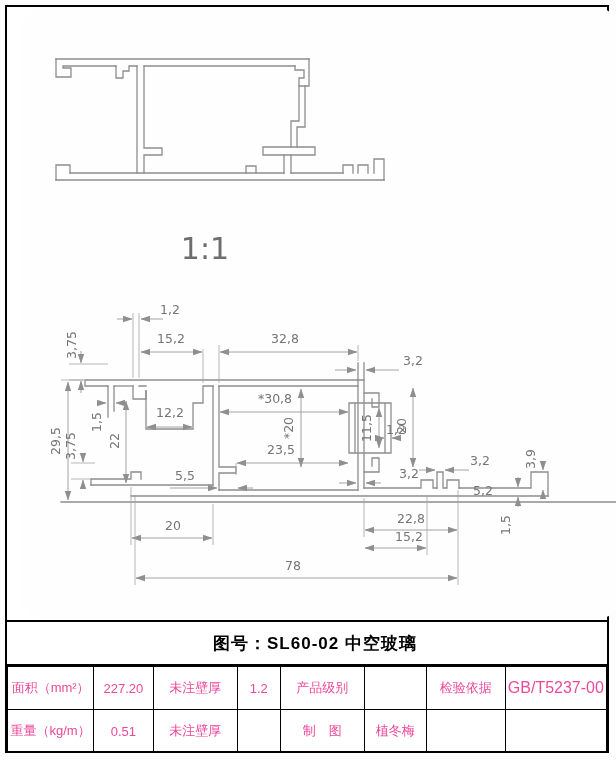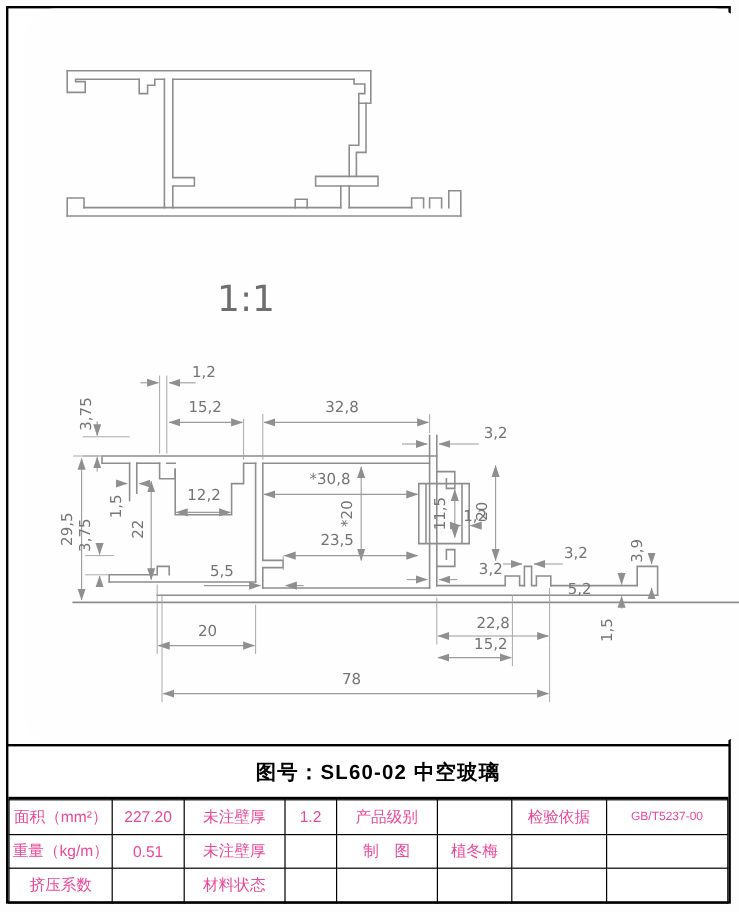--- a/index.html
+++ b/index.html
@@ -12,21 +12,21 @@
   svg .prof{stroke:#8d8d8d;stroke-width:1.3;fill:none;stroke-linejoin:miter;stroke-linecap:square;}
   svg .dline{stroke:#9a9a9a;stroke-width:0.9;fill:none;}
   svg .ext{stroke:#a5a5a5;stroke-width:0.8;fill:none;}
   .titleblock{position:absolute;left:5px;top:620px;width:604px;height:133px;
               border:2px solid #000;box-sizing:border-box;background:#fff;}
   .titlerow{height:44px;line-height:44px;border-bottom:2px solid #000;box-sizing:border-box;
             font-size:17px;font-weight:bold;color:#000;padding-left:16px;letter-spacing:1px;text-align:center;}
   table.spec{width:100%;height:87px;border-collapse:collapse;table-layout:fixed;}
   table.spec td{border:1.5px solid #000;font-size:13px;color:#ec4899;text-align:center;
                 padding:0 2px;white-space:nowrap;overflow:hidden;height:21px;}
-  table.spec td.small{font-size:10px;margin-left:34px;}
+  table.spec td.small{font-size:16px;margin-left:34px;}
 </style>
 </head>
 <body>
 
 <div class="page">
   <div class="frame"></div>
 
   <div class="drawarea">
 
     <svg width="600" height="270" viewBox="7 0 600 270" style="position:absolute;left:0;top:0;">
@@ -222,26 +222,16 @@
       <tr>
         <td>重量（kg/m）</td>
         <td>0.51</td>
         <td>未注壁厚</td>
         <td></td>
         <td>制　图</td>
         <td>植冬梅</td>
         <td></td>
         <td></td>
       </tr>
-      <tr>
-        <td>挤压系数</td>
-        <td></td>
-        <td>材料状态</td>
-        <td></td>
-        <td></td>
-        <td></td>
-        <td></td>
-        <td></td>
-      </tr>
     </tbody>
       </table>
   </div>
 </div>
 
 </body></html>

